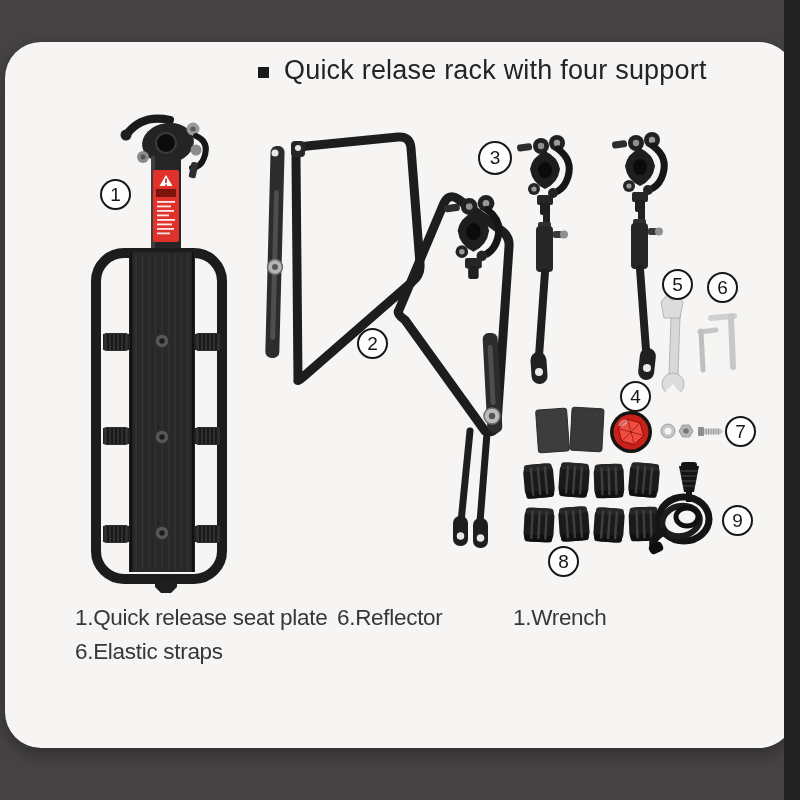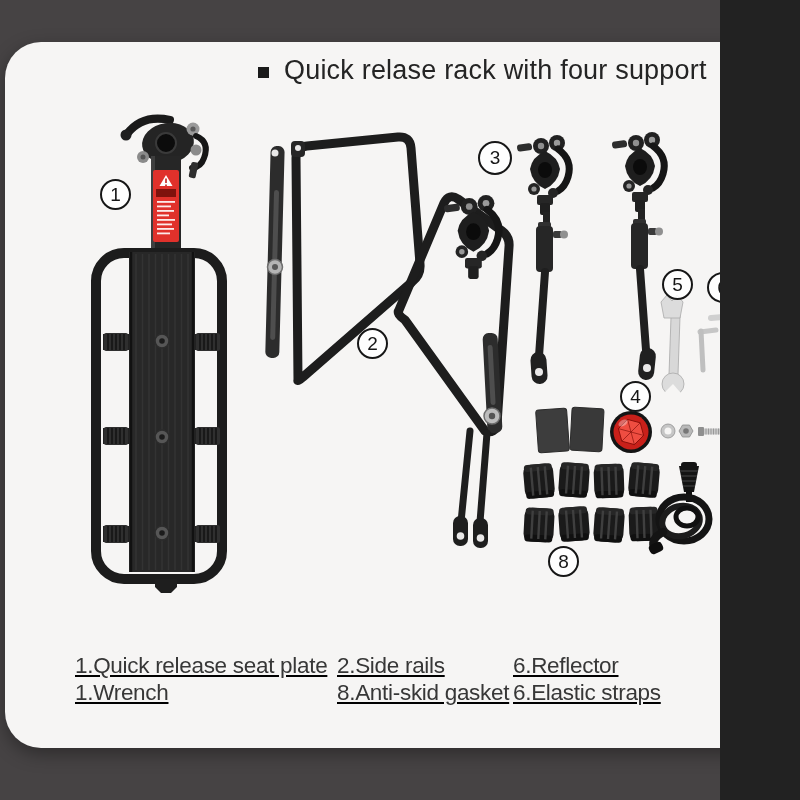--- a/index.html
+++ b/index.html
@@ -3,32 +3,32 @@
 <meta charset="utf-8">
 <style>
   :root{
     --outer-bg:#464344;
     --card-bg:#f6f5f4;
     --accent-red:#e0312b;
     --ink:#1f1f1f;
   }
   html,body{margin:0;padding:0;}
   body{font-family:"Liberation Sans","DejaVu Sans",sans-serif;background:#222;}
-  .stage{position:relative;width:720px;height:800px;background:var(--outer-bg);overflow:hidden;}
+  .stage{position:relative;width:784px;height:800px;background:var(--outer-bg);overflow:hidden;}
   .card{position:absolute;left:5px;top:42px;width:790px;height:706px;border-radius:36px;
         background:var(--card-bg);box-shadow:0 6px 18px rgba(0,0,0,.35);}
   .artwork{position:absolute;left:0;top:0;width:800px;height:800px;}
   .title-row{position:absolute;left:258px;top:55px;display:flex;align-items:center;gap:15px;}
   .bullet{width:11px;height:11px;background:#1a1a1a;flex:0 0 auto;margin-top:3px;}
   .title-text{font-size:27px;color:#242424;font-weight:500;letter-spacing:.2px;white-space:nowrap;}
   .callout{position:absolute;width:31px;height:31px;border:2px solid #161616;border-radius:50%;
            background:rgba(255,255,255,.85);display:flex;align-items:center;justify-content:center;
            font-size:19px;color:#161616;box-sizing:border-box;}
-  .legend{position:absolute;left:75px;top:652px;width:700px;display:grid;
-          grid-template-columns:262px 176px auto;row-gap:0;text-decoration:underline;}
+  .legend{position:absolute;left:75px;top:604px;width:700px;display:grid;
+          grid-template-columns:262px 176px auto;row-gap:7px;}
   .legend-item{font-size:22.5px;line-height:27px;color:#373737;white-space:pre;letter-spacing:-0.3px;}
 </style>
 </head>
 <body>
 
 <div class="stage">
 
   <div class="card"></div>
 
   <div class="title-row">
@@ -232,20 +232,18 @@
   <div class="callout" style="left:478px;top:141px;width:34px;height:34px;">3</div>
   <div class="callout" style="left:620px;top:381px;">4</div>
   <div class="callout" style="left:662px;top:269px;">5</div>
   <div class="callout" style="left:707px;top:272px;">6</div>
   <div class="callout" style="left:725px;top:416px;">7</div>
   <div class="callout" style="left:548px;top:546px;">8</div>
   <div class="callout" style="left:722px;top:505px;">9</div>
 
   <div class="legend">
     <div class="legend-item">1.Quick release seat plate</div>
-    <div class="legend-item">2.Side rails</div>
     <div class="legend-item">6.Reflector</div>
     <div class="legend-item">1.Wrench</div>
-    <div class="legend-item">8.Anti-skid gasket</div>
     <div class="legend-item">6.Elastic straps</div>
   </div>
 
 </div>
 
 </body></html>

